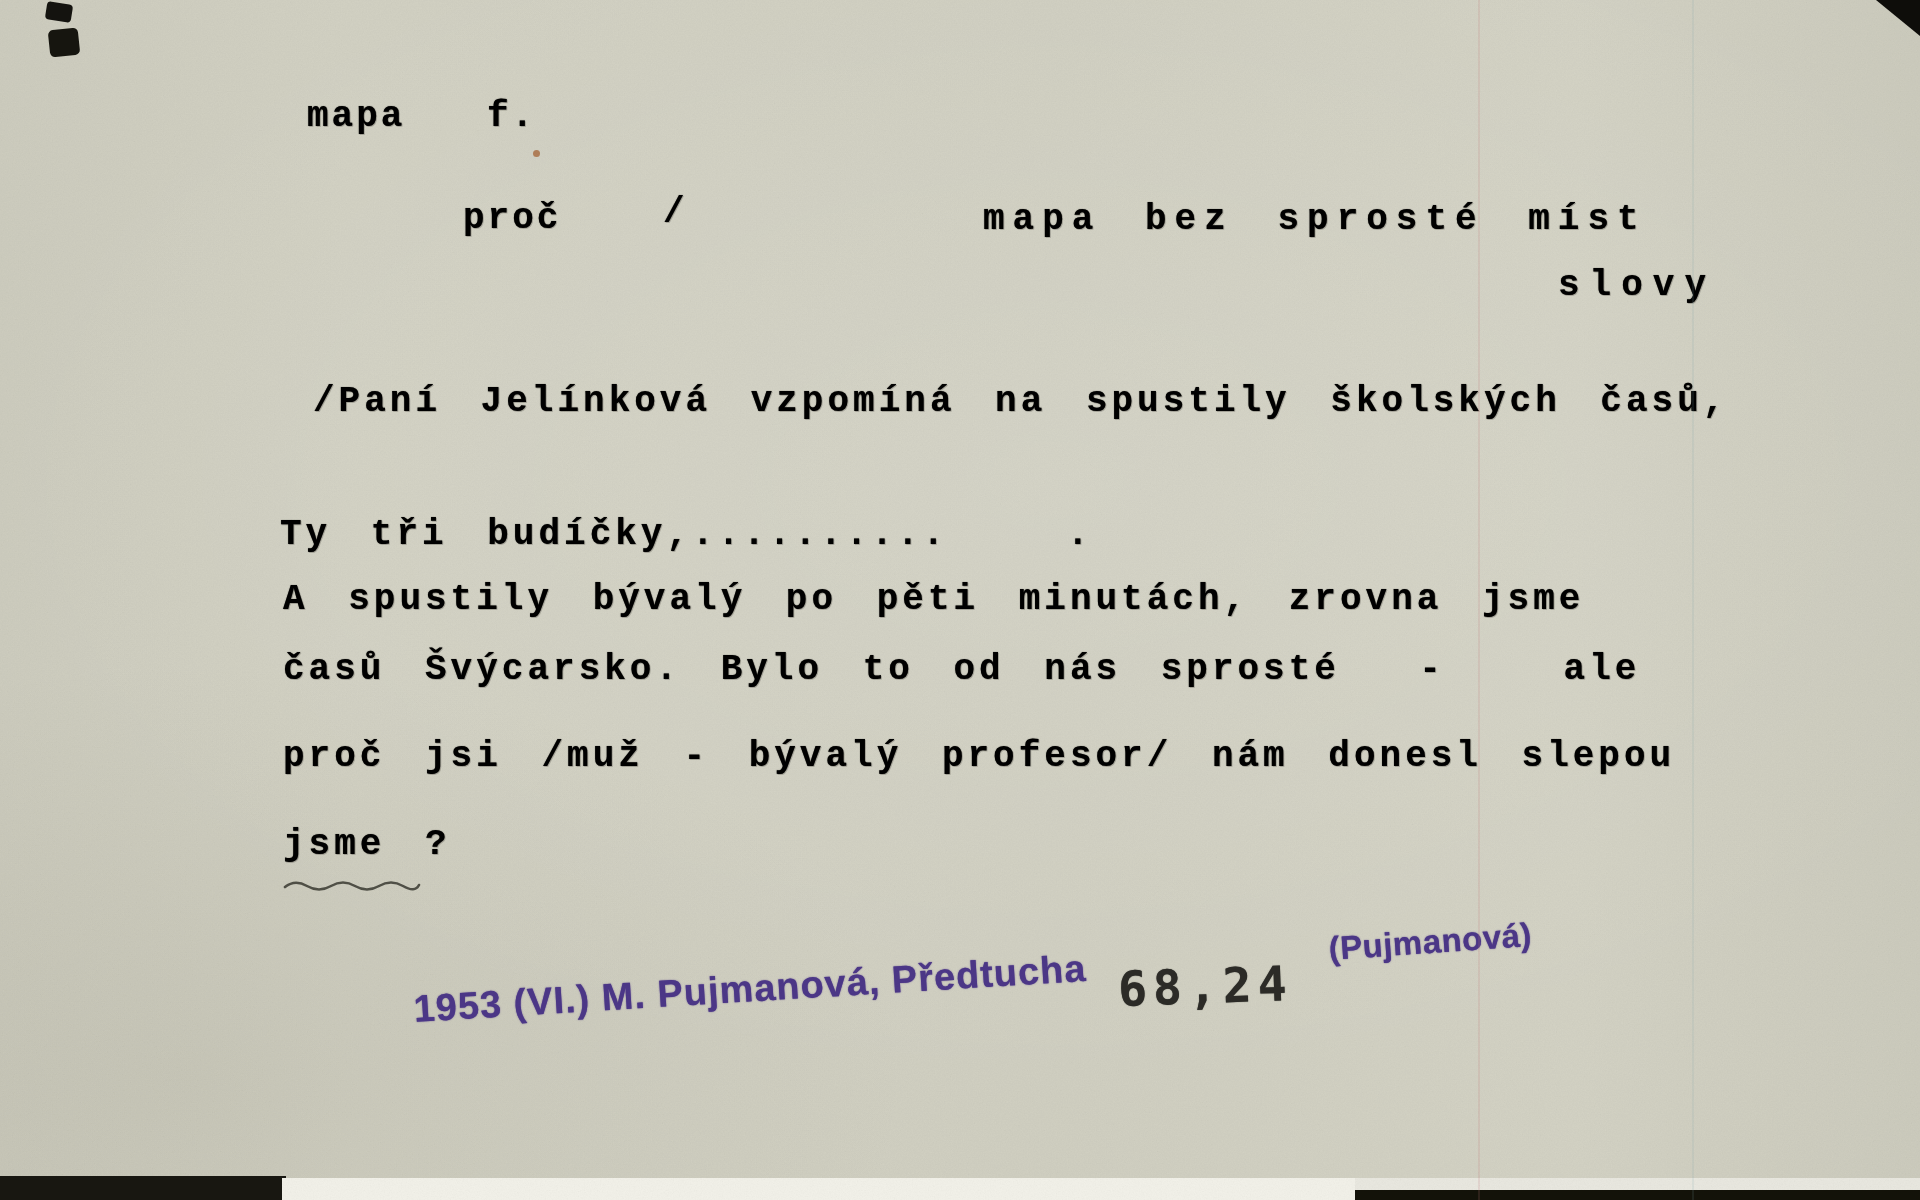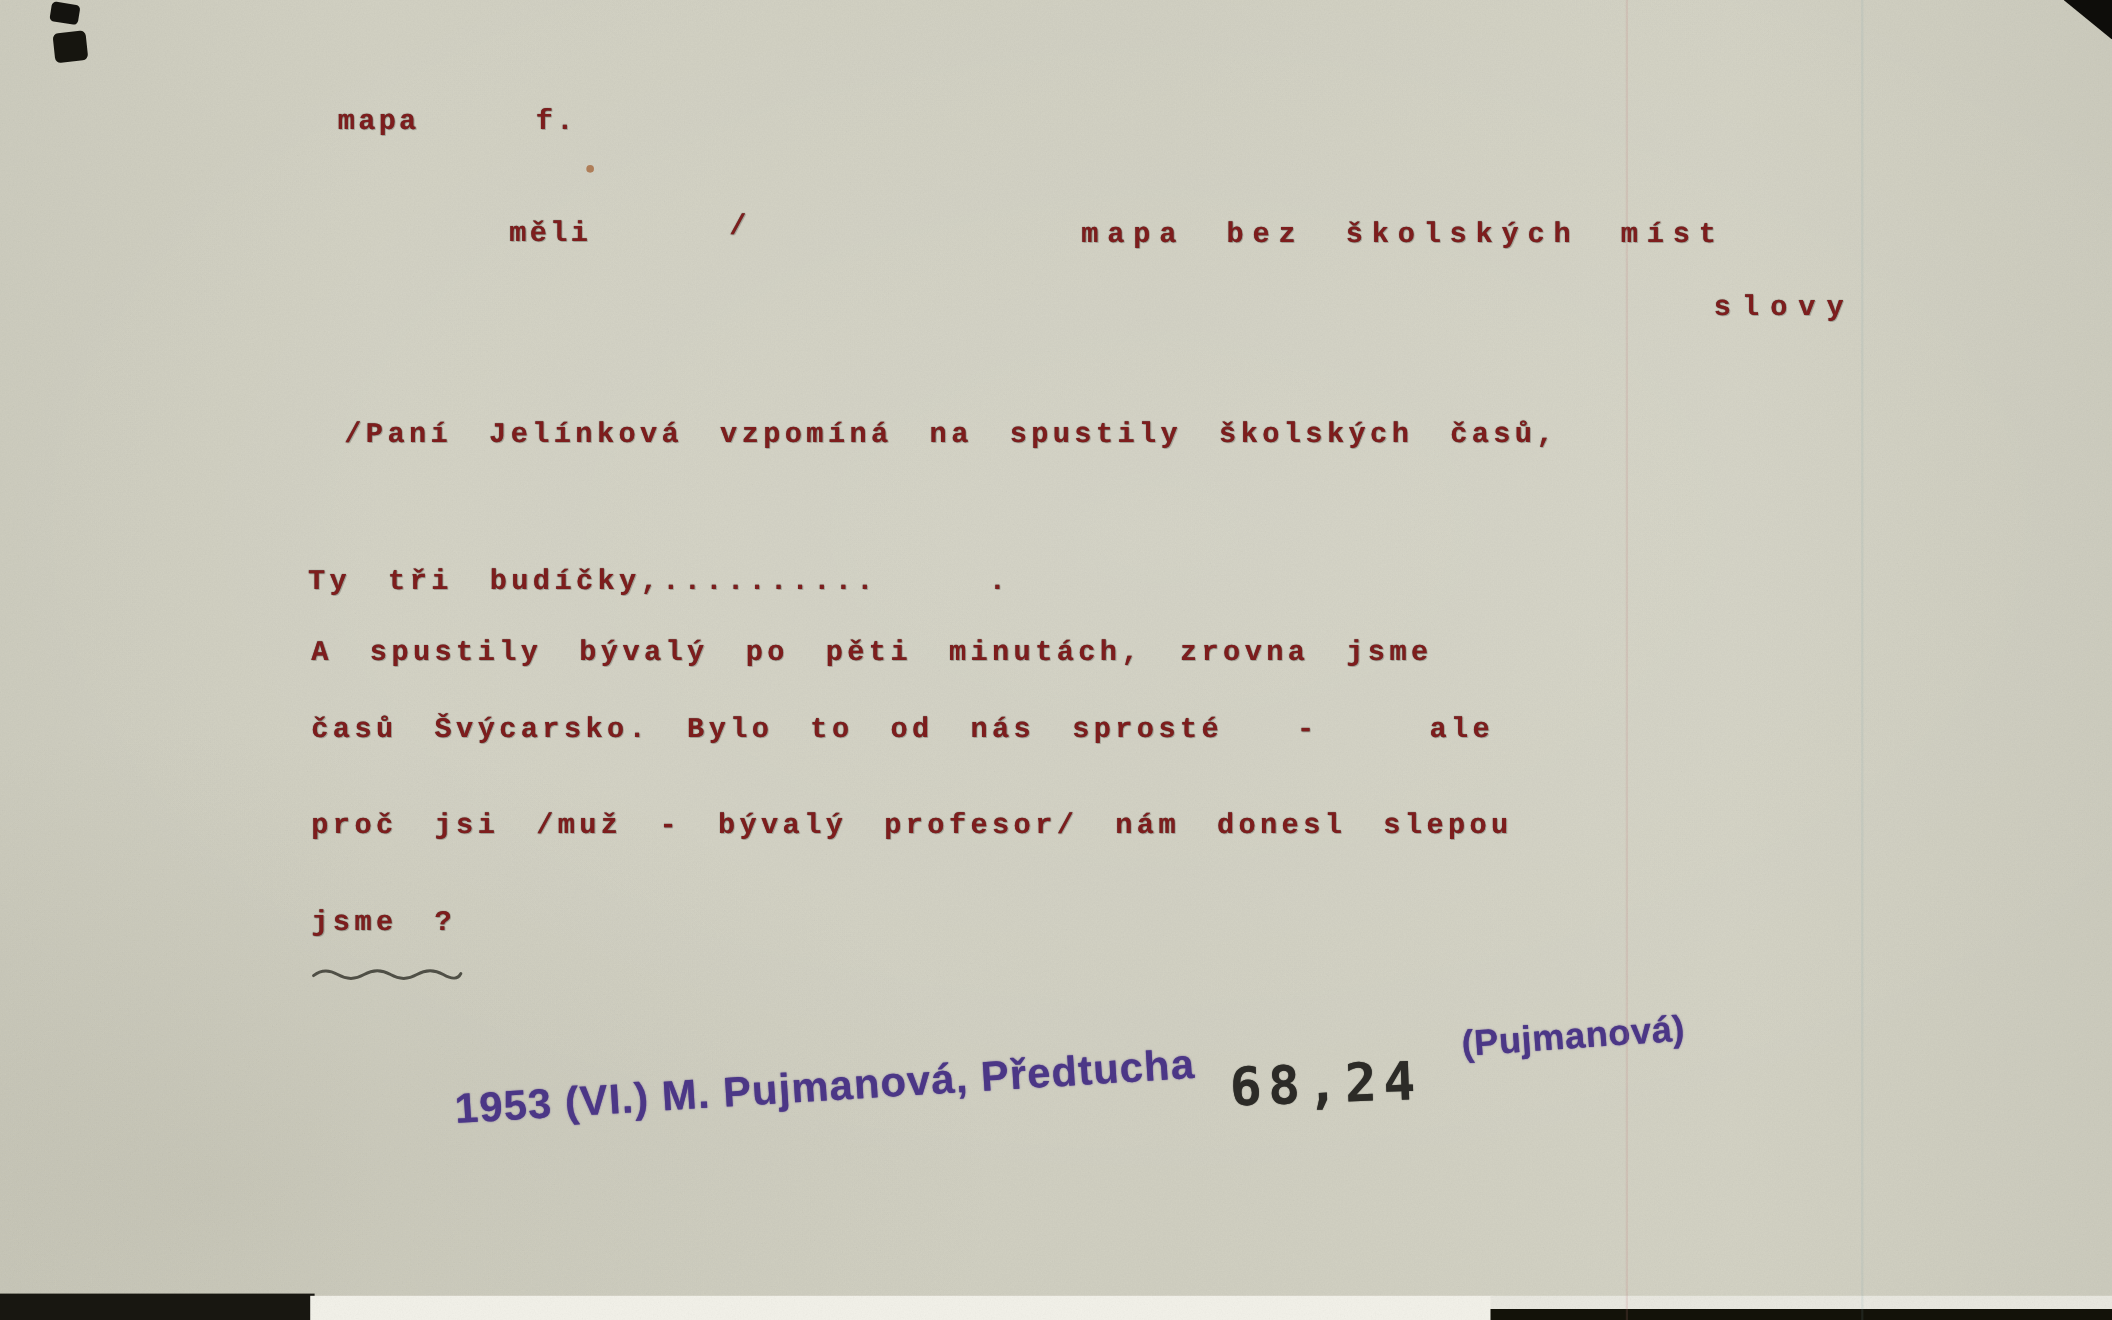--- a/index.html
+++ b/index.html
@@ -7,21 +7,21 @@
     width:1920px;height:1200px;position:relative;overflow:hidden;
     background:
       radial-gradient(1600px 900px at 55% 40%, rgba(255,255,250,0.10), rgba(0,0,0,0) 70%),
       radial-gradient(1200px 700px at 10% 90%, rgba(120,118,100,0.10), rgba(0,0,0,0) 60%),
       linear-gradient(90deg, #cdccbe 0%, #d2d1c3 18%, #d0cfc1 55%, #d3d2c4 82%, #cccbbd 100%);
     font-family:"Liberation Mono","DejaVu Sans Mono",monospace;
   }
   .typed{
     position:absolute;white-space:pre;
     font-family:"Liberation Mono","DejaVu Sans Mono",monospace;
-    font-weight:700;font-size:26px;line-height:1.2;color:#7f1d1d;
+    font-weight:700;font-size:36px;line-height:1.2;color:#000000;
     letter-spacing:4px;word-spacing:14px;
     text-shadow:0 0 1px rgba(48,47,40,0.85), 1px 1px 0 rgba(48,47,40,0.22);
   }
   .headline{letter-spacing:3px;}
   .defline{letter-spacing:8px;word-spacing:14px;}
   .slovy{letter-spacing:10px;}
   .stamp{
     position:absolute;white-space:pre;
     font-family:"Liberation Sans","DejaVu Sans",sans-serif;
     font-weight:700;color:#4c3788;
@@ -38,23 +38,23 @@
   .crease{position:absolute;top:0;bottom:0;width:2px;pointer-events:none;}
   svg.noise{position:absolute;inset:0;pointer-events:none;mix-blend-mode:multiply;opacity:.55;}
   .wavy{position:absolute;}
 </style>
 </head>
 <body>
 
 <span class="typed headline" style="left:307px;top:95px;">mapa</span>
 <span class="typed headline" style="left:487px;top:95px;">f.</span>
 
-<span class="typed headline" style="left:463px;top:197px;">měli</span>
+<span class="typed headline" style="left:463px;top:197px;">proč</span>
 <span class="typed" style="left:663px;top:191px;">/</span>
-<span class="typed defline" style="left:983px;top:198px;">mapa bez školských míst</span>
+<span class="typed defline" style="left:983px;top:198px;">mapa bez sprosté míst</span>
 <span class="typed slovy" style="left:1558px;top:264px;">slovy</span>
 
 <span class="typed" style="left:313px;top:380px;">/Paní Jelínková vzpomíná na spustily školských časů,</span>
 <span class="typed" style="left:280px;top:478px;margin-top:35px;">Ty tři budíčky,..........   .</span>
 <span class="typed" style="left:283px;top:578px;">A spustily bývalý po pěti minutách, zrovna jsme</span>
 <span class="typed" style="left:283px;top:648px;">časů Švýcarsko. Bylo to od nás sprosté  -   ale</span>
 <span class="typed" style="left:283px;top:735px;">proč jsi /muž - bývalý profesor/ nám donesl slepou</span>
 <span class="typed" style="left:283px;top:823px;">jsme ?</span>
 
 <svg class="wavy" style="left:282px;top:878px;" width="140" height="16" viewBox="0 0 140 16">

